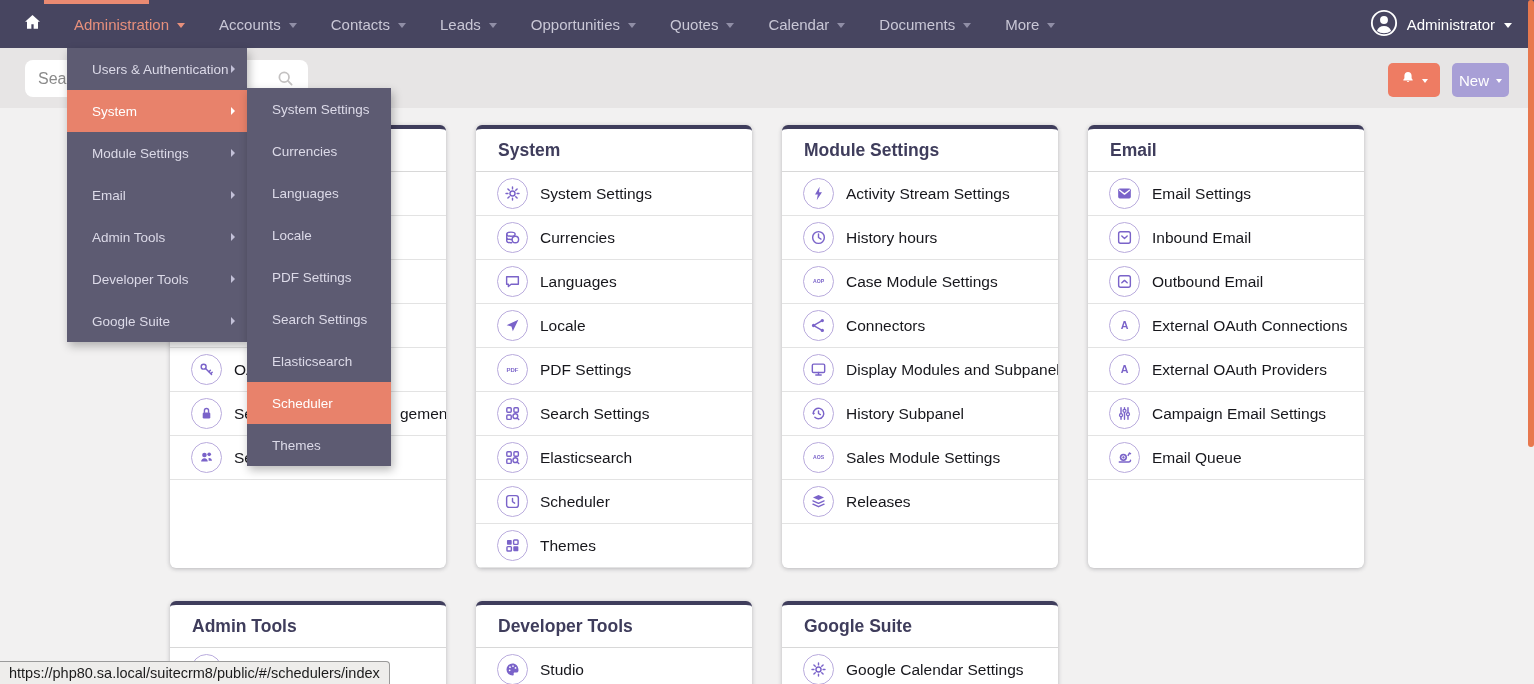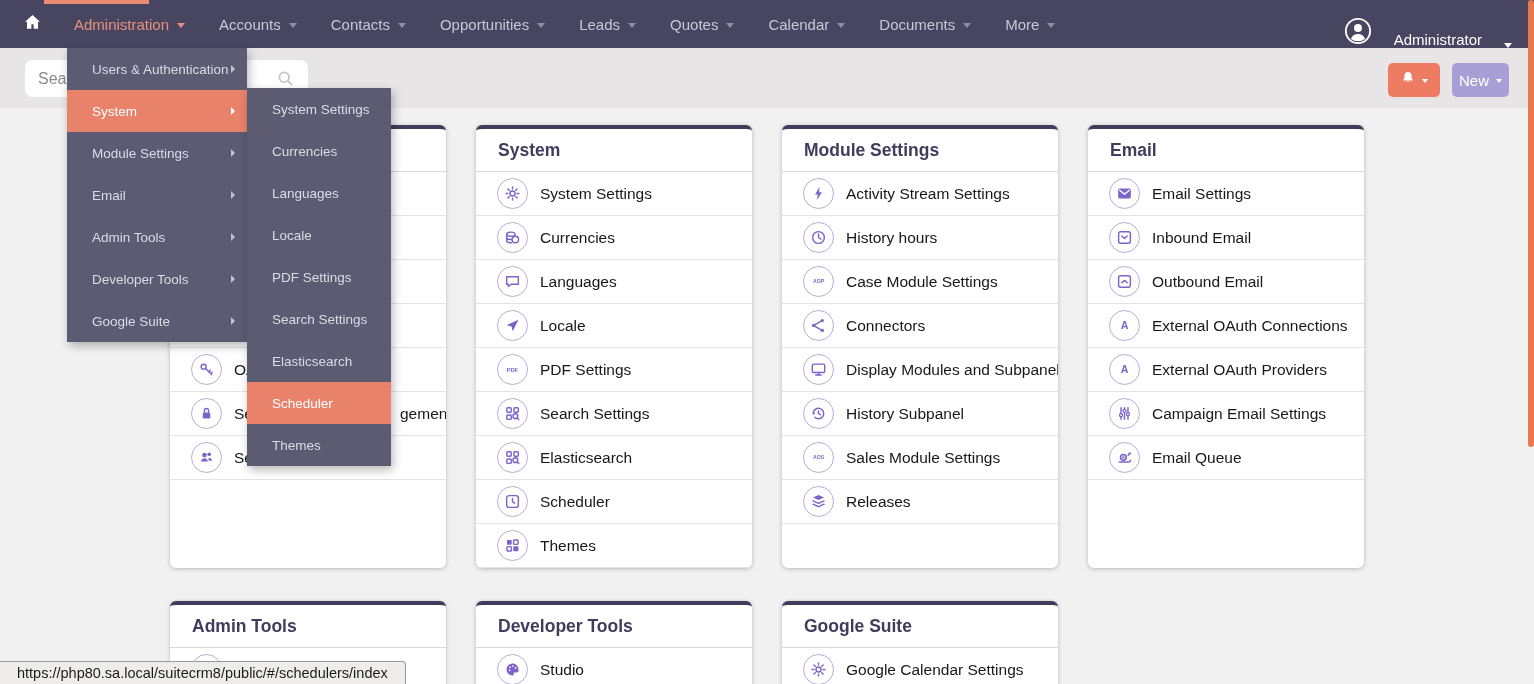--- a/index.html
+++ b/index.html
@@ -10,21 +10,21 @@
   }
   
   .navbar{position:absolute;top:0;left:0;width:1534px;height:48px;background:#474560;display:flex;align-items:center;z-index:50;}
   .home-btn{margin-left:22px;display:flex;align-items:center;cursor:pointer;}
   .nav-items{display:flex;align-items:flex-end;margin-left:14px;}
   .nav-item{display:flex;align-items:center;gap:8px;padding:0 17px;height:48px;font-size:15px;color:#c9c7d6;cursor:pointer;white-space:nowrap;}
   .nav-item.active{color:#e8907c;}
   .caret{width:0;height:0;border-left:4.5px solid transparent;border-right:4.5px solid transparent;border-top:5px solid #908ea6;margin-top:3px;}
   .nav-item.active .caret{border-top-color:#e8907c;}
   .active-tab-indicator{position:absolute;left:44px;top:0;width:105px;height:4px;background:#ea8a72;z-index:55;}
-  .nav-user{position:absolute;right:22px;top:0;height:48px;display:flex;align-items:flex-end;gap:22px;color:#fff;font-size:15px;cursor:pointer;}
+  .nav-user{position:absolute;right:22px;top:0;height:48px;display:flex;align-items:center;gap:9px;color:#fff;font-size:15px;cursor:pointer;}
   .nav-user .caret{border-top-color:#fff;border-left-width:4px;border-right-width:4px;}
   
   .search-band{position:absolute;top:48px;left:0;width:1534px;height:60px;background:#e7e5e5;}
   .search-wrap{position:absolute;left:25px;top:60px;width:283px;height:37px;background:#fff;border-radius:8px;display:flex;align-items:center;z-index:10;}
   .search-wrap input{border:none;outline:none;background:transparent;font-family:inherit;font-size:16px;color:#555;padding:0 0 0 13px;flex:1;min-width:0;}
   .search-wrap input::placeholder{color:#8a8a8a;opacity:1;}
   .search-glyph{margin-right:12px;display:flex;}
   .bell-btn{position:absolute;left:1388px;top:63px;width:52px;height:34px;background:#ee7c63;border-radius:5px;display:flex;align-items:center;justify-content:center;gap:6px;cursor:pointer;z-index:10;}
   .bell-btn .caret{border-top-color:#fff;border-left-width:3.5px;border-right-width:3.5px;border-top-width:4.5px;margin-top:1px;}
   .new-btn{position:absolute;left:1452px;top:63px;width:57px;height:34px;background:#a89fd6;border-radius:5px;display:flex;align-items:center;justify-content:center;gap:7px;color:#fff;font-size:15px;cursor:pointer;z-index:10;}
@@ -41,21 +41,21 @@
   svg .sf{stroke:currentColor;stroke-width:1.6;fill:#fff;}
   
   .menu-panel{position:absolute;background:#5d5b72;box-shadow:2px 4px 9px rgba(0,0,0,.28);}
   #admin-menu{left:67px;top:48px;width:180px;z-index:60;}
   #system-submenu{left:247px;top:88px;width:144px;z-index:61;}
   .menu-item{height:42px;box-sizing:border-box;display:flex;align-items:center;padding:0 12px 0 25px;font-size:13.5px;color:#dcdae8;cursor:pointer;white-space:nowrap;}
   .menu-item.highlighted{background:#e8826b;color:#fff;}
   .sub-caret{margin-left:auto;width:0;height:0;border-top:4px solid transparent;border-bottom:4px solid transparent;border-left:4.5px solid #c3c1d8;}
   .menu-item.highlighted .sub-caret{border-left-color:#fff;}
   
-  .status-tooltip{position:absolute;left:0;bottom:0;height:23px;box-sizing:border-box;background:#eeedeb;border:1px solid #9a9a9a;border-left:none;border-bottom:none;border-top-right-radius:4px;display:flex;align-items:center;padding:0 17px;font-size:14.5px;color:#1c1c1c;z-index:100;white-space:nowrap;}
+  .status-tooltip{position:absolute;left:0;bottom:0;height:23px;box-sizing:border-box;background:#eeedeb;border:1px solid #9a9a9a;border-left:none;border-bottom:none;border-top-right-radius:4px;display:flex;align-items:center;padding:0 9px;font-size:14.5px;color:#1c1c1c;z-index:100;white-space:nowrap;}
   
   .scrollbar-thumb{position:absolute;right:0;top:0;width:6px;height:447px;background:#e8784e;border-radius:3px;z-index:120;}
 </style>
 </head>
 <body>
 
 <header class="navbar">
   <span class="home-btn">
     <span>
       <svg viewBox="0 0 24 24" width="21" height="21">
@@ -70,25 +70,25 @@
   </div>
       <div class="nav-item">
     <span class="nav-label">Accounts</span>
     <span class="caret"></span>
   </div>
       <div class="nav-item">
     <span class="nav-label">Contacts</span>
     <span class="caret"></span>
   </div>
       <div class="nav-item">
+    <span class="nav-label">Leads</span>
+    <span class="caret"></span>
+  </div>
+      <div class="nav-item">
     <span class="nav-label">Opportunities</span>
-    <span class="caret"></span>
-  </div>
-      <div class="nav-item">
-    <span class="nav-label">Leads</span>
     <span class="caret"></span>
   </div>
       <div class="nav-item">
     <span class="nav-label">Quotes</span>
     <span class="caret"></span>
   </div>
       <div class="nav-item">
     <span class="nav-label">Calendar</span>
     <span class="caret"></span>
   </div>

